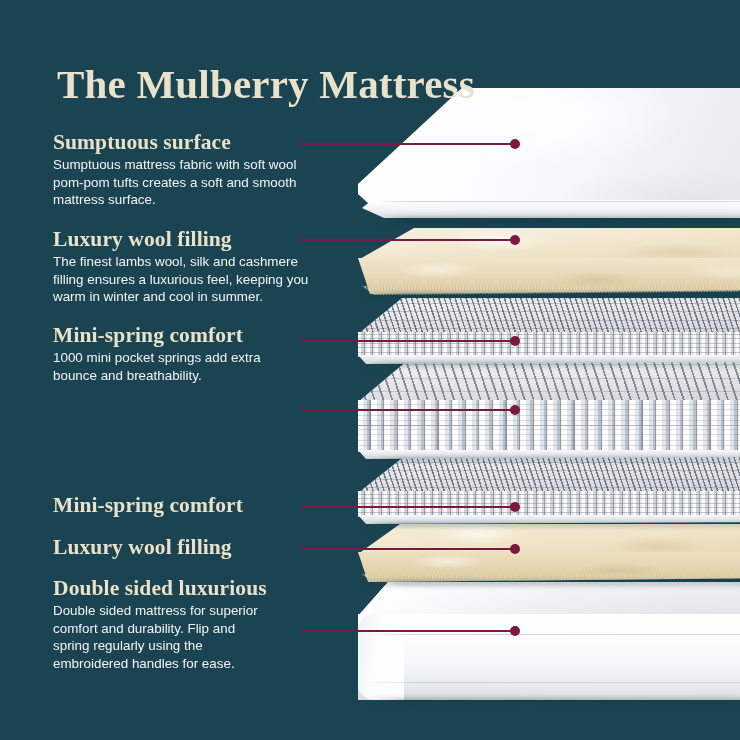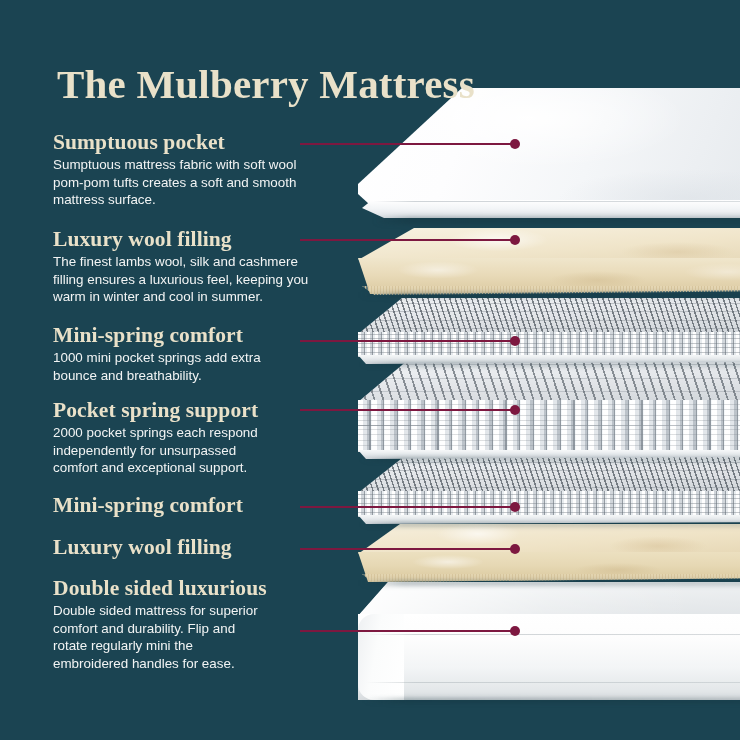--- a/index.html
+++ b/index.html
@@ -319,46 +319,42 @@
     <div class="leader" style="left:300px;top:630px;width:216px;">
       <span class="dot"></span>
     </div>
   </div>
 
   <div id="text-col">
 
     <h1 class="page-title">The Mulberry Mattress</h1>
 
     <div class="feature" style="top:130px;">
-      <h3>Sumptuous pocket</h3>
+      <h3>Sumptuous surface</h3>
       <p>Sumptuous mattress fabric with soft wool pom-pom tufts creates a soft and smooth mattress surface.</p>
     </div>
 
     <div class="feature" style="top:227px;">
       <h3>Luxury wool filling</h3>
       <p>The finest lambs wool, silk and cashmere filling ensures a luxurious feel, keeping you warm in winter and cool in summer.</p>
     </div>
 
     <div class="feature" style="top:323px;">
       <h3>Mini-spring comfort</h3>
       <p class="narrow">1000 mini pocket springs add extra bounce and breathability.</p>
     </div>
 
-    <div class="feature" style="top:398px;">
-      <h3>Pocket spring support</h3>
-      <p class="narrow">2000 pocket springs each respond independently for unsurpassed comfort and exceptional support.</p>
-    </div>
 
     <div class="feature" style="top:493px;">
       <h3>Mini-spring comfort</h3>
     </div>
 
     <div class="feature" style="top:535px;">
       <h3>Luxury wool filling</h3>
     </div>
 
     <div class="feature" style="top:576px;">
       <h3>Double sided luxurious</h3>
-      <p class="narrow">Double sided mattress for superior comfort and durability. Flip and rotate regularly mini the embroidered handles for ease.</p>
+      <p class="narrow">Double sided mattress for superior comfort and durability. Flip and spring regularly using the embroidered handles for ease.</p>
     </div>
 
   </div>
 </div>
 
 </body></html>

